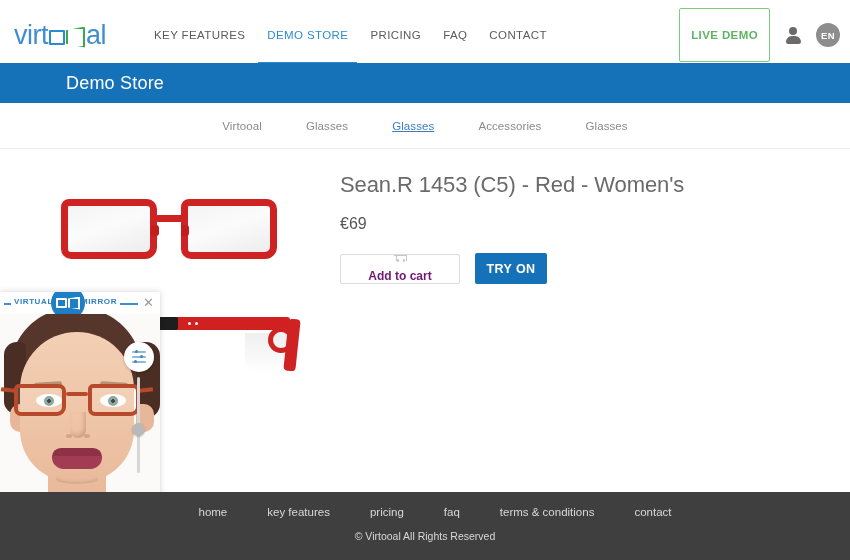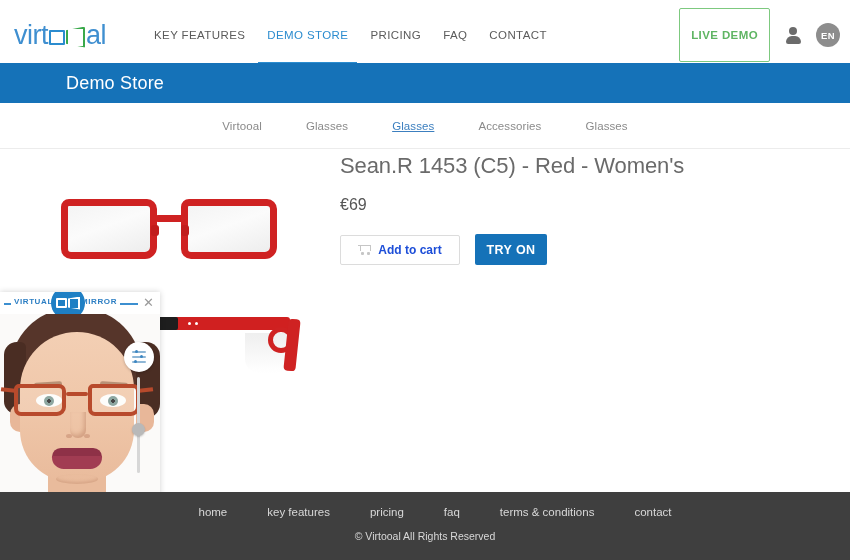--- a/index.html
+++ b/index.html
@@ -122,33 +122,33 @@
   .gl-side { position:relative; width:100%; height:100%; }
   .gl-side .stem { position:absolute; left:0; top:12px; width:150px; height:13px; background:#d02020; border-radius:3px; }
   .gl-side .stemtip { position:absolute; left:0; top:12px; width:38px; height:13px; background:#1e1e1e; border-radius:6px 2px 2px 6px;}
   .gl-side .dot { position:absolute; top:17px; width:3px; height:3px; background:#fff; border-radius:50%; }
   .gl-side .dot.d1{left:48px;} .gl-side .dot.d2{left:55px;}
   .gl-side .hinge { position:absolute; left:128px; top:22px; width:26px; height:26px; border:5px solid #cf2222; border-radius:50%; background:transparent;}
   .gl-side .rim { position:absolute; left:146px; top:14px; width:12px; height:52px; background:#cf2222; border-radius:4px; transform:rotate(6deg);}
   .gl-side .lensfade { position:absolute; left:105px; top:28px; width:48px; height:40px; background:linear-gradient(180deg,rgba(230,230,230,.65),rgba(255,255,255,0)); border-radius:0 0 18px 14px;}
 
   
-  .prod-info { position:absolute; left:340px; top:151px; width:420px; }
+  .prod-info { position:absolute; left:340px; top:170px; width:420px; }
   .prod-title { font-size:22px; line-height:30px; color:#6a6a6a; font-weight:400; letter-spacing:-0.1px; }
   .stock-badge {
     display:inline-block; margin-top:17px;
     background:#33b44a; color:#ffffff; font-size:9.5px; font-weight:700;
     letter-spacing:0.4px; padding:4px 9px; border-radius:9px;
   }
   .price { margin-top:15px; font-size:16px; color:#555; }
   .btnrow { margin-top:20px; display:flex; align-items:center; gap:15px; }
   .btn-cart {
     display:flex; align-items:center; justify-content:center; gap:7px;
     width:120px; height:30px; border:1px solid #dcdcdc; background:#fff;
-    color:#1d4ed8; font-size:12px; font-weight:700; border-radius:2px; cursor:default;
+    color:#701a75; font-size:12px; font-weight:700; border-radius:2px; cursor:default;flex-direction:column;
   }
   .carticon { display:inline-block; width:13px; height:10px; position:relative; }
   .carticon .cbody { position:absolute; left:2px; top:0; width:11px; height:6px; border:1.4px solid #c6c6c6; border-bottom:none; }
   .carticon .chandle { position:absolute; left:0; top:0; width:3px; height:1.4px; background:#c6c6c6; }
   .carticon .cw { position:absolute; bottom:0; width:2.2px; height:2.2px; border-radius:50%; background:#c6c6c6; }
   .carticon .cw.w1{left:3px;} .carticon .cw.w2{left:9px;}
   .btn-tryon {
     display:flex; align-items:center; justify-content:center;
     width:72px; height:31px; background:#1572b8; color:#fff;
     font-size:12.5px; font-weight:700; letter-spacing:0.4px; border:none; border-radius:2px; cursor:pointer;

